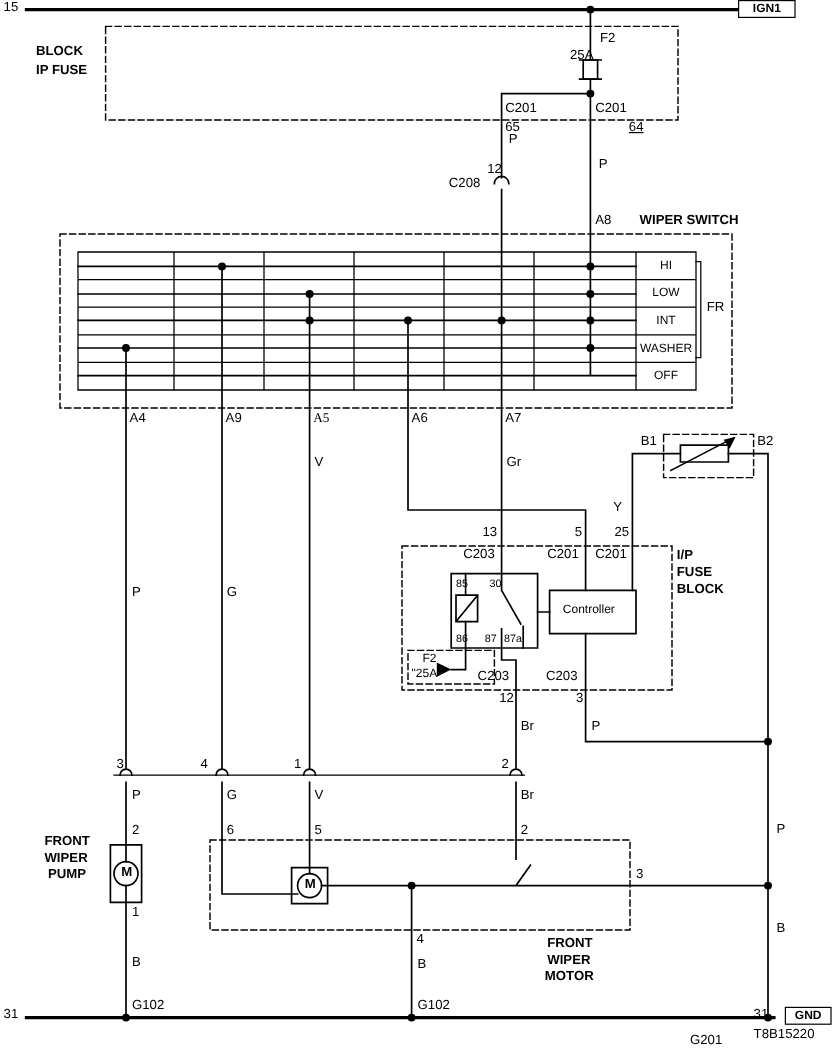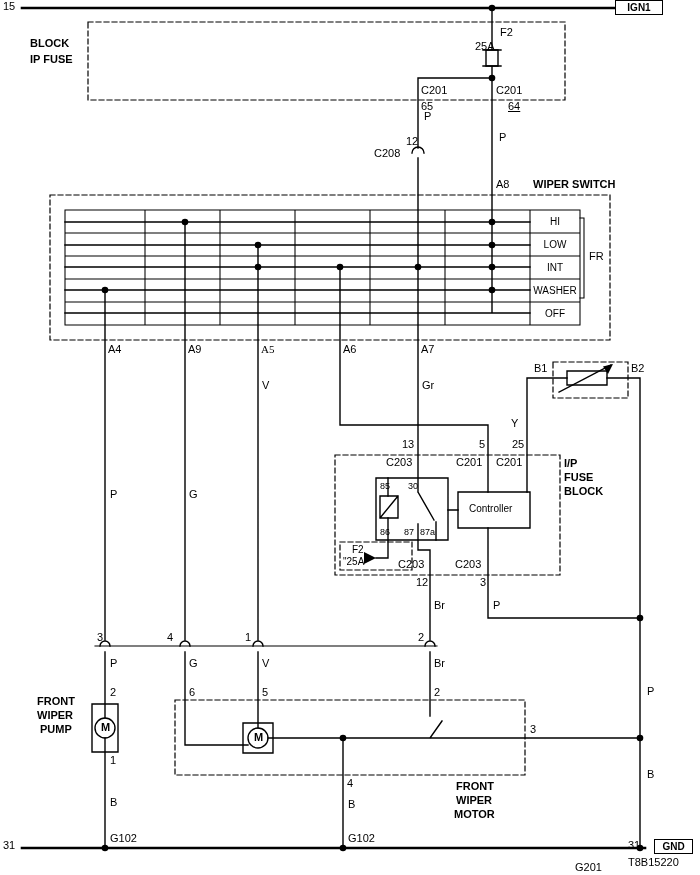--- a/index.html
+++ b/index.html
@@ -89,21 +89,21 @@
 <div class="bx" style="left:654px;top:839px;width:37px;height:13px;">GND</div>
 <div class="t" style="left:628px;top:857px;">T8B15220</div>
 
 <div class="t b" style="left:30px;top:24px;margin-top:30px;">IP FUSE</div>
 <div class="t b" style="left:30px;top:38px;">BLOCK</div>
 <div class="t" style="left:500px;top:27px;">F2</div>
 <div class="t" style="left:475px;top:41px;">25A</div>
 <div class="t" style="left:421px;top:85px;">C201</div>
 <div class="t" style="left:421px;top:101px;">65</div>
 <div class="t" style="left:496px;top:85px;">C201</div>
-<div class="t" style="left:508px;top:101px;text-decoration:underline;">64</div>
+<div class="t" style="left:524px;top:101px;text-decoration:underline;">64</div>
 
 <div class="t" style="left:424px;top:111px;">P</div>
 <div class="t" style="left:499px;top:132px;">P</div>
 <div class="t" style="left:406px;top:136px;">12</div>
 <div class="t" style="left:374px;top:148px;">C208</div>
 <div class="t" style="left:496px;top:179px;">A8</div>
 
 <div class="t b" style="left:533px;top:179px;">WIPER SWITCH</div>
 <div class="t pos" style="left:530px;top:217px;">HI</div>
 <div class="t pos" style="left:530px;top:240px;">LOW</div>

